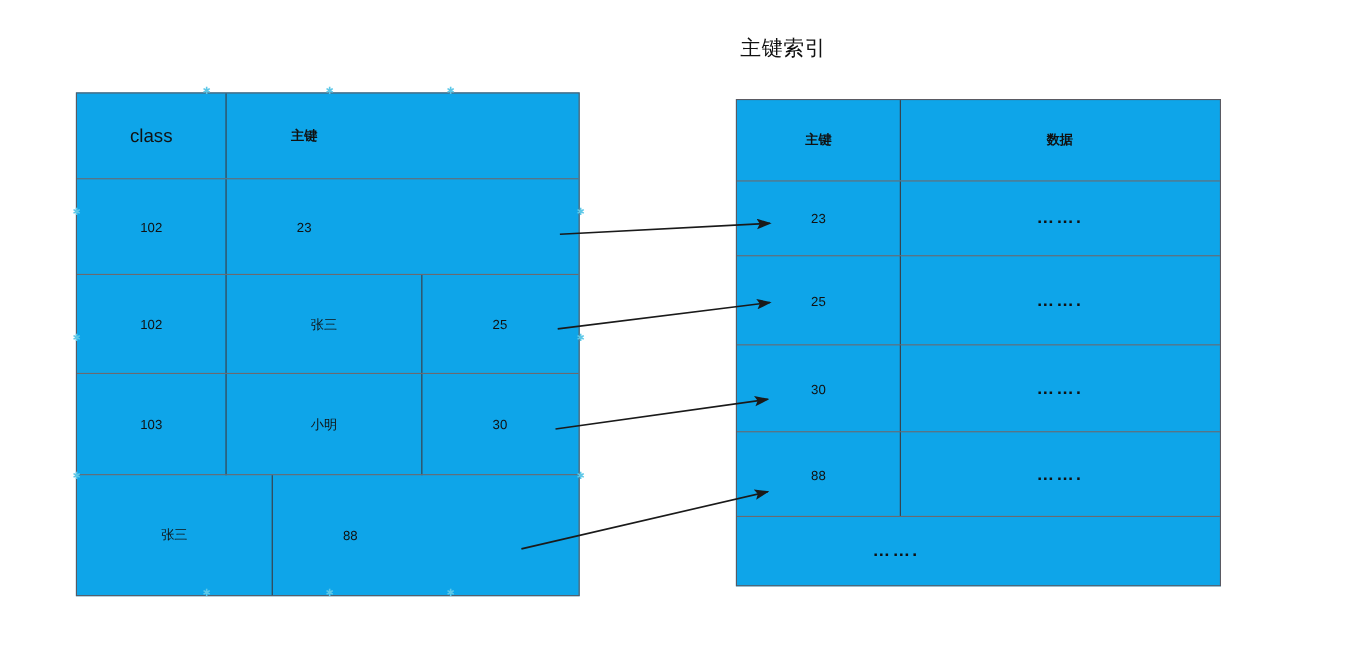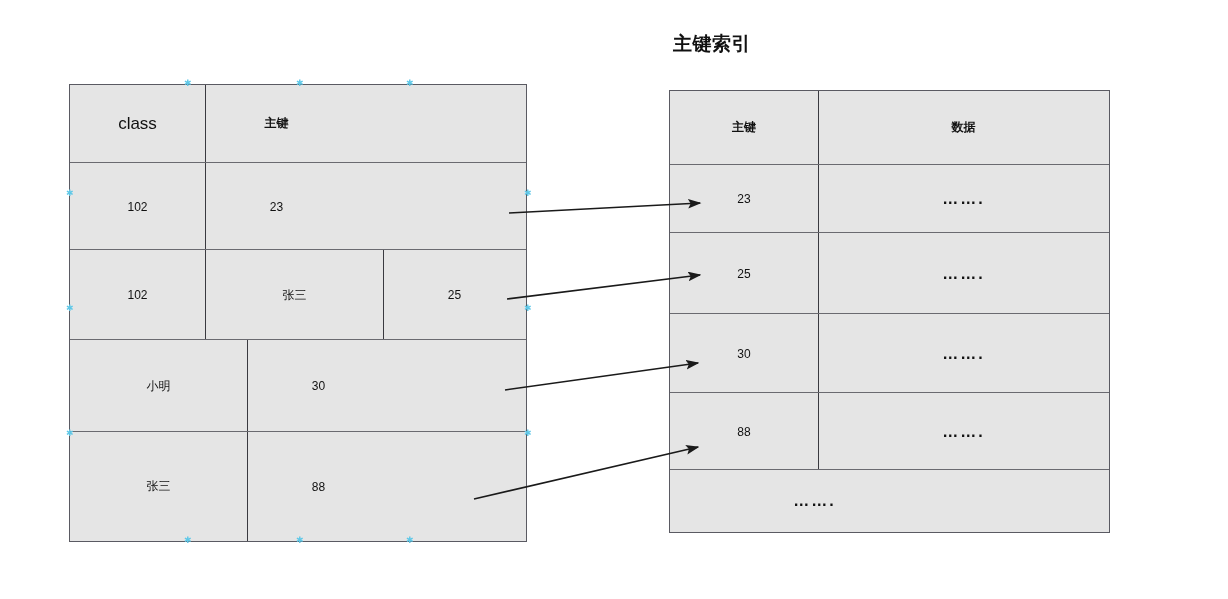--- a/index.html
+++ b/index.html
@@ -15,32 +15,32 @@
     font-family: "Liberation Sans", "DejaVu Sans", sans-serif;
     overflow: hidden;
   }
 
   
   .index-title {
     position: absolute;
     left: 673px;
     top: 31px;
     font-size: 19px;
-    font-weight: bold;
+    font-weight: normal;
     color: #111111;
     letter-spacing: 0.5px;
     white-space: nowrap;
   }
 
   
   .tbl {
     position: absolute;
     box-sizing: border-box;
     border: 1.6px solid #5a5a62;
-    background: #e5e5e5;
+    background: #0ea5e9;
     padding-left: 16px;
   }
   .tbl .row {
     position: absolute;
     left: 0;
     right: 0;
     display: flex;
     align-items: center;
   }
   .tbl .row + .row {
@@ -137,20 +137,21 @@
       <div class="cell body c3">23</div>
     </div>
 
     <div class="row" style="top:164px;height:90px;">
       <div class="cell body c1 vdiv">102</div>
       <div class="cell body c2 vdiv">张三</div>
       <div class="cell body c3">25</div>
     </div>
 
     <div class="row" style="top:254px;height:92px;">
+      <div class="cell body c1 vdiv">103</div>
       <div class="cell body c2 vdiv">小明</div>
       <div class="cell body c3">30</div>
     </div>
 
     <div class="row" style="top:346px;height:109px;">
       <div class="cell body c2 vdiv">张三</div>
       <div class="cell body c3">88</div>
     </div>
   </div>
 

